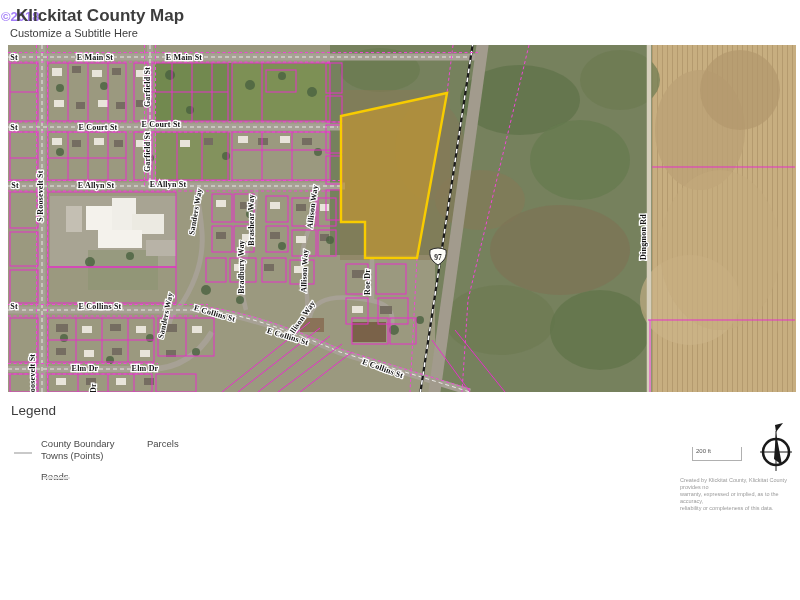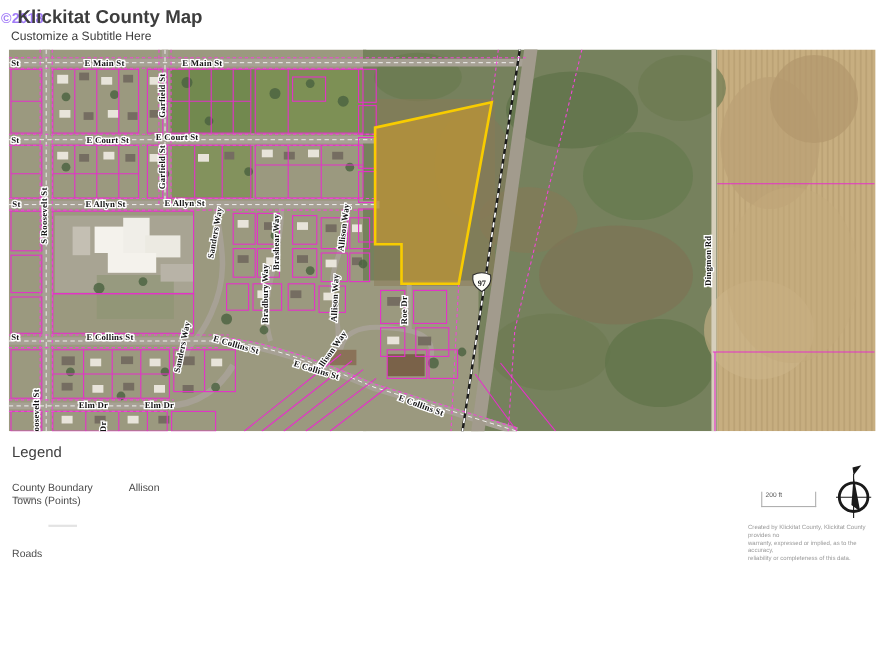--- a/index.html
+++ b/index.html
@@ -4,25 +4,25 @@
 <style>
   html,body{margin:0;padding:0;}
   body{width:800px;height:600px;background:#ffffff;position:relative;overflow:hidden;
        font-family:"Liberation Sans",sans-serif;}
   .abs{position:absolute;}
   #watermark{left:1px;top:9px;font-size:13px;font-weight:bold;color:#8b5cf6;opacity:.8;z-index:1;}
   #title{left:16px;top:6px;font-size:17px;font-weight:600;color:#3d3d3d;z-index:2;}
   #subtitle{left:10px;top:27px;font-size:11px;color:#3d3d3d;z-index:2;}
   #map-viewport{left:8px;top:45px;width:788px;height:347px;}
   #legend-title{left:11px;top:403px;font-size:13.5px;color:#3c3c3c;}
-  .legend-item{font-size:9.5px;color:#4a4a4a;}
+  .legend-item{font-size:9.5px;color:#4a4a4a;margin-left:30px;}
   #li-county{left:11px;top:438px;}
   #li-parcels{left:117px;top:438px;}
   #li-towns{left:11px;top:450px;}
-  #li-roads{left:11px;top:498px;}
+  #li-roads{left:11px;top:471px;}
   #sw-county{left:14px;top:452px;width:18px;height:0;border-top:2px solid #c9c9c9;}
   #sw-roads{left:44px;top:477px;width:26px;height:0;border-top:2px solid #e3e3e3;}
   #scalebar{left:692px;top:447px;width:48px;height:13px;border-left:1px solid #b0b0b0;
             border-right:1px solid #b0b0b0;border-bottom:1px solid #b0b0b0;}
   #scalebar span{font-size:6px;color:#555;padding-left:3px;display:block;margin-top:1px;}
   #attribution{left:680px;top:477px;width:120px;font-size:5.5px;line-height:7px;color:#9a9a9a;}
   #compass{left:757px;top:419px;}
   .lbl{font:bold 8px "Liberation Serif",serif;fill:#151515;stroke:#ffffff;stroke-width:2.4px;
        paint-order:stroke;text-anchor:middle;letter-spacing:.2px;}
   .shield-num{font:bold 7.5px "Liberation Serif",serif;fill:#1c1c1c;stroke:none;text-anchor:middle;}
@@ -347,21 +347,21 @@
     <text class="lbl" x="35" y="376" transform="rotate(-90 35 376)">Roosevelt St</text>
     <text class="lbl" x="96" y="388" transform="rotate(-90 96 388)">Dr</text>
     <text class="lbl" x="646" y="237" transform="rotate(-90 646 237)">Dingmon Rd</text>
   </g>
 </svg>
 </div>
 
 <div id="legend-title" class="abs">Legend</div>
 <div id="li-county" class="abs legend-item">County Boundary</div>
 <div id="sw-county" class="abs"></div>
-<div id="li-parcels" class="abs legend-item">Allison</div>
+<div id="li-parcels" class="abs legend-item">Parcels</div>
 <div id="li-towns" class="abs legend-item">Towns (Points)</div>
 <div id="li-roads" class="abs legend-item">Roads</div>
 <div id="sw-roads" class="abs"></div>
 
 <div id="scalebar" class="abs">
   <span>200 ft</span>
 </div>
 
 <svg id="compass" class="abs" width="40" height="55" viewBox="0 0 40 55" xmlns="http://www.w3.org/2000/svg">
   <path d="M19,13 l7,-9 l-8,2 z" fill="#1a1a1a"></path>

